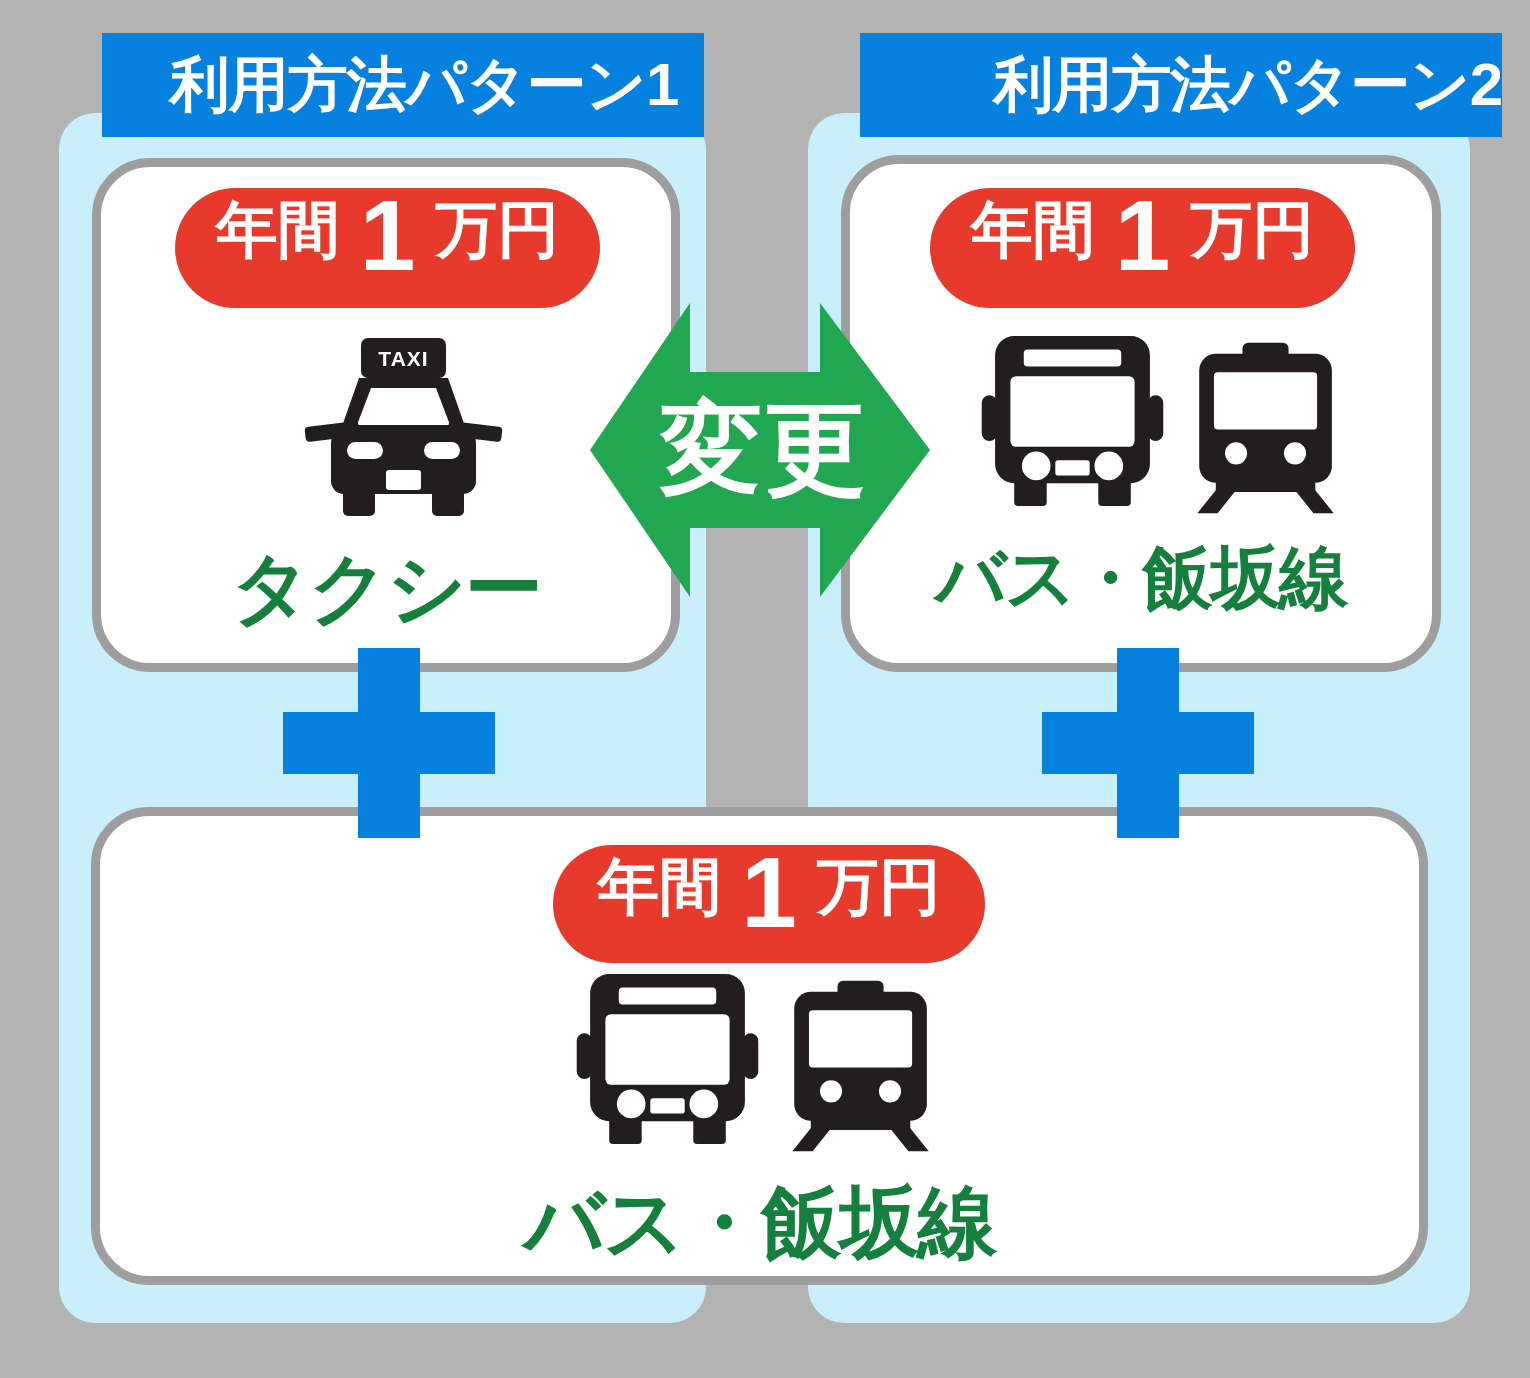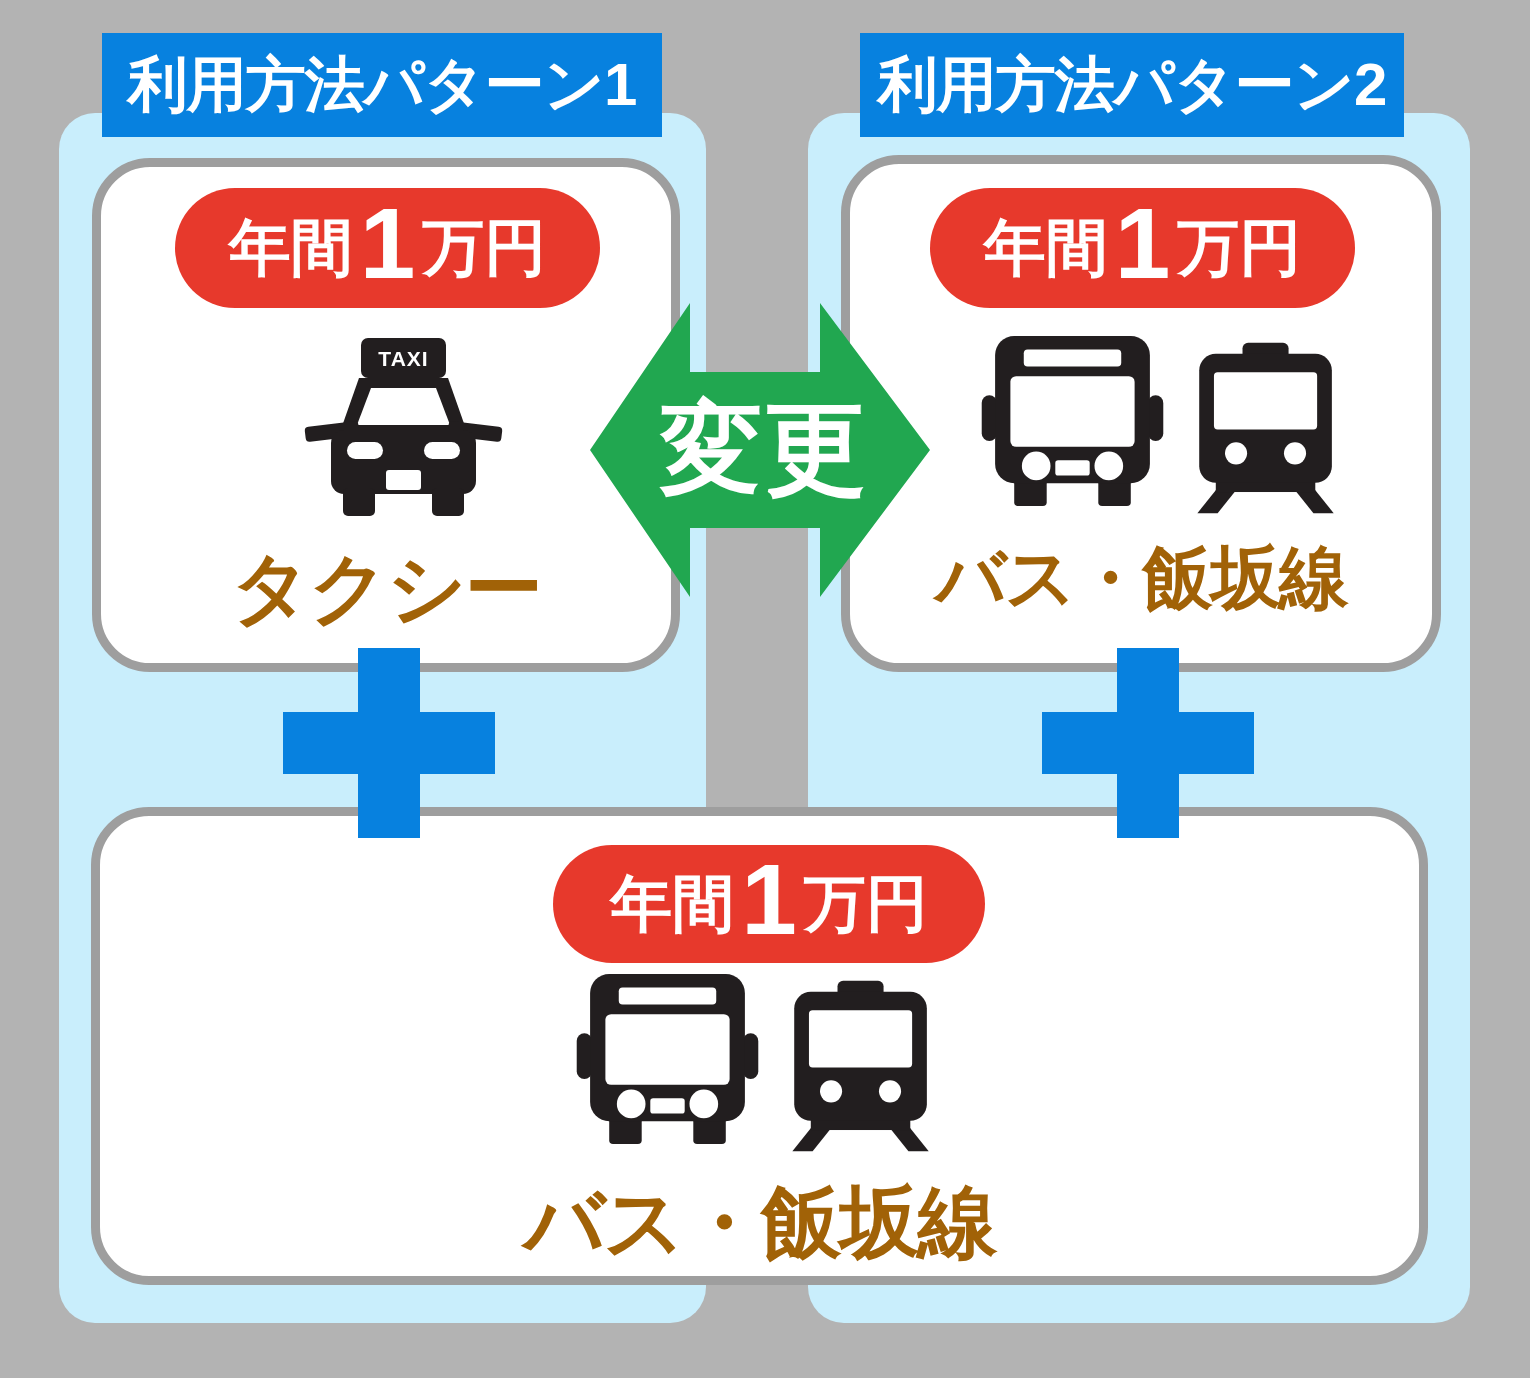--- a/index.html
+++ b/index.html
@@ -8,40 +8,40 @@
     overflow:hidden;font-family:"Liberation Sans","DejaVu Sans",sans-serif;
   }
   .panel{position:absolute;background:#C9EEFC;border-radius:36px;}
   .panel-1{left:59px;top:113px;width:647px;height:1210px;}
   .panel-2{left:808px;top:113px;width:662px;height:1210px;}
   .hdr{
     position:absolute;top:33px;height:104px;background:#0781DF;color:#fff;
     display:flex;align-items:center;justify-content:center;
     font-size:60px;font-weight:800;letter-spacing:-1px;
   }
-  .hdr-1{left:102px;width:560px;}
-  .hdr-2{left:860px;width:544px;}
+  .hdr-1{left:102px;width:560px;padding-left:42px;}
+  .hdr-2{left:860px;width:642px;justify-content:flex-end;}
   .card{
     position:absolute;background:#fff;border:9px solid #9E9E9E;border-radius:58px;
     box-sizing:border-box;
   }
   .card-taxi{left:92px;top:158px;width:588px;height:514px;}
   .card-right{left:841px;top:155px;width:600px;height:517px;}
   .card-bottom{left:91px;top:807px;width:1337px;height:478px;}
   .badge{
     position:absolute;background:#E7392C;border-radius:999px;color:#fff;
-    display:flex;align-items:center;justify-content:center;gap:3px;
+    display:flex;align-items:flex-start;justify-content:center;gap:16px;
   }
   .badge .bsm{font-size:62px;font-weight:800;}
   .badge .blg{font-size:100px;font-weight:800;margin-top:-10px;padding:0 4px;}
   .b1{left:74px;top:21px;width:425px;height:120px;}
   .b2{left:80px;top:24px;width:425px;height:120px;}
   .b3{left:453px;top:29px;width:432px;height:118px;}
   .vlabel{
-    position:absolute;color:#a16207;font-weight:800;text-align:center;
+    position:absolute;color:#15803d;font-weight:800;text-align:center;
     letter-spacing:-2px;white-space:nowrap;
   }
   .lab-taxi{left:0;top:370px;width:570px;font-size:78px;}
   .lab-right{left:0;top:368px;width:582px;font-size:70px;}
   .lab-bottom{left:0;top:354px;width:1319px;font-size:80px;}
   .icon{position:absolute;}
   .ic-taxi{left:200px;top:171px;}
   .ic-bus-r{left:130px;top:172px;}
   .ic-train-r{left:340px;top:176px;}
   .ic-bus-b{left:475px;top:158px;}

